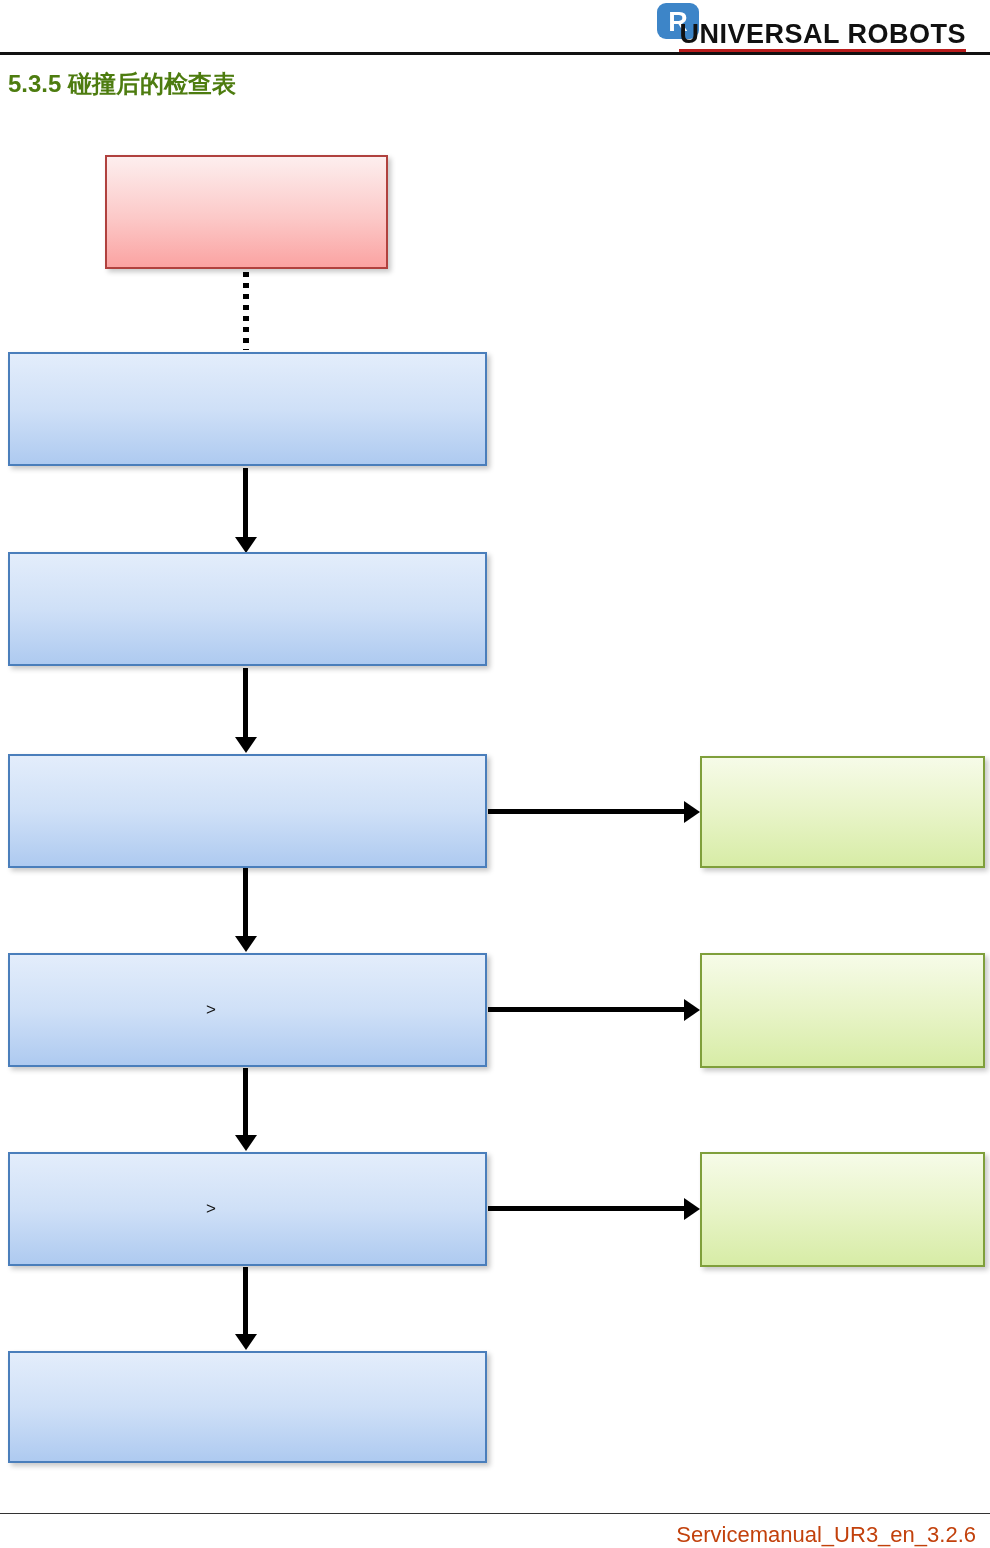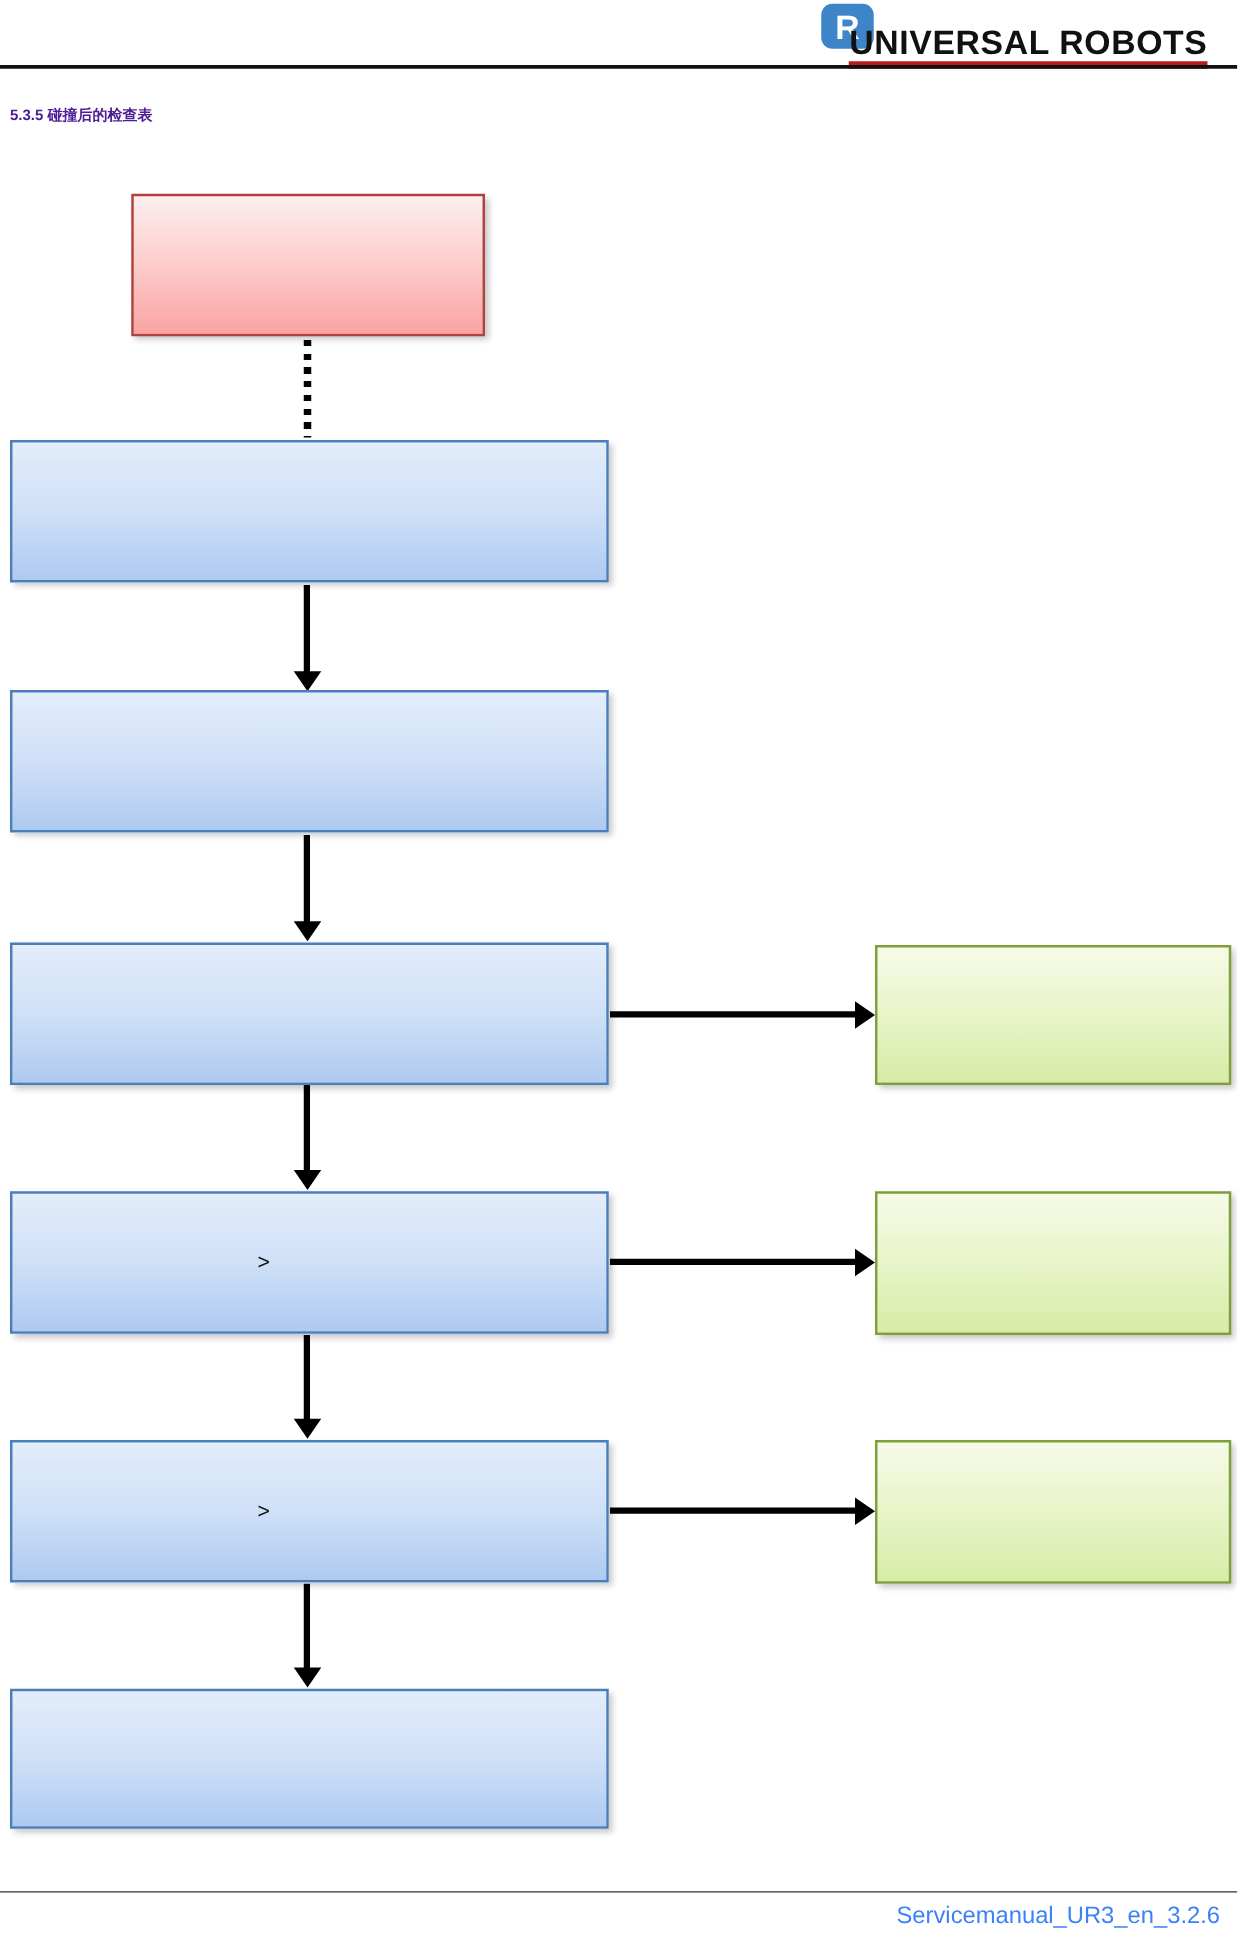--- a/index.html
+++ b/index.html
@@ -40,24 +40,24 @@
     position: absolute;
     left: 0;
     top: 52px;
     width: 990px;
     height: 3px;
     background: #111111;
   }
   .section-title {
     position: absolute;
     left: 8px;
-    top: 84px;
-    font-size: 12px;
+    top: 68px;
+    font-size: 24px;
     font-weight: bold;
-    color: #4c1d95;
+    color: #4d7c0f;
   }
 
   
   .box {
     position: absolute;
     box-sizing: border-box;
     box-shadow: 3px 3px 5px rgba(0,0,0,0.22);
   }
   .box-red {
     border: 2px solid #b0413e;
@@ -136,22 +136,22 @@
     top: 1522px;
     width: 975px;
     text-align: center;
     font-size: 16px;
     color: #111111;
   }
   .doc-name {
     position: absolute;
     right: 14px;
     top: 1522px;
-    font-size: 19px;
-    color: #3b82f6;
+    font-size: 22px;
+    color: #c2410c;
   }
 </style>
 </head>
 <body>
 
 <div id="page">
 
   <svg class="logo-icon" viewBox="0 0 44 38">
     <rect x="1" y="1" width="42" height="36" rx="9" fill="#3d85c8"></rect>
     <text x="22" y="29" text-anchor="middle" font-family="Liberation Sans, sans-serif" font-size="27" font-weight="bold" fill="#ffffff">R</text>

